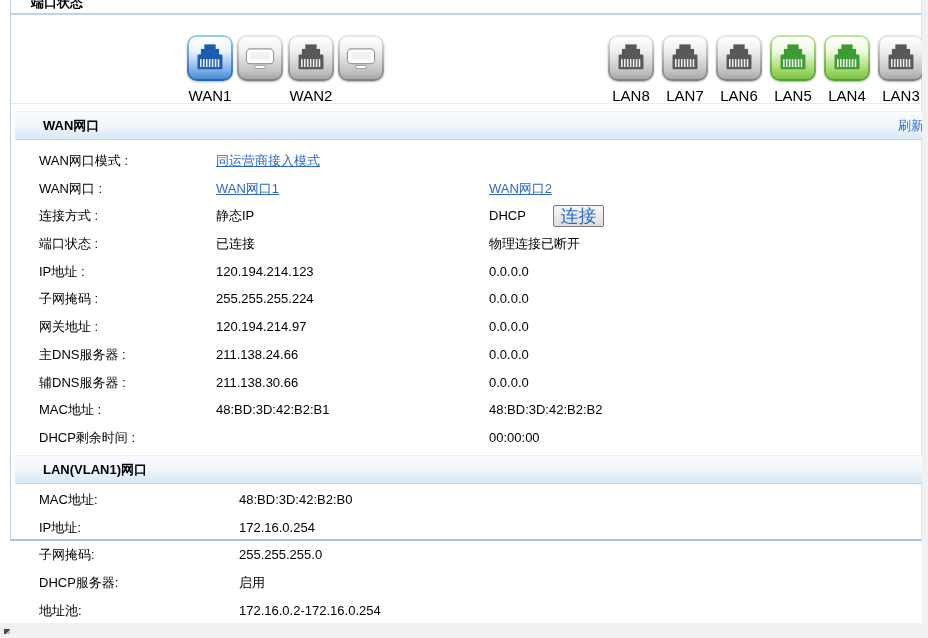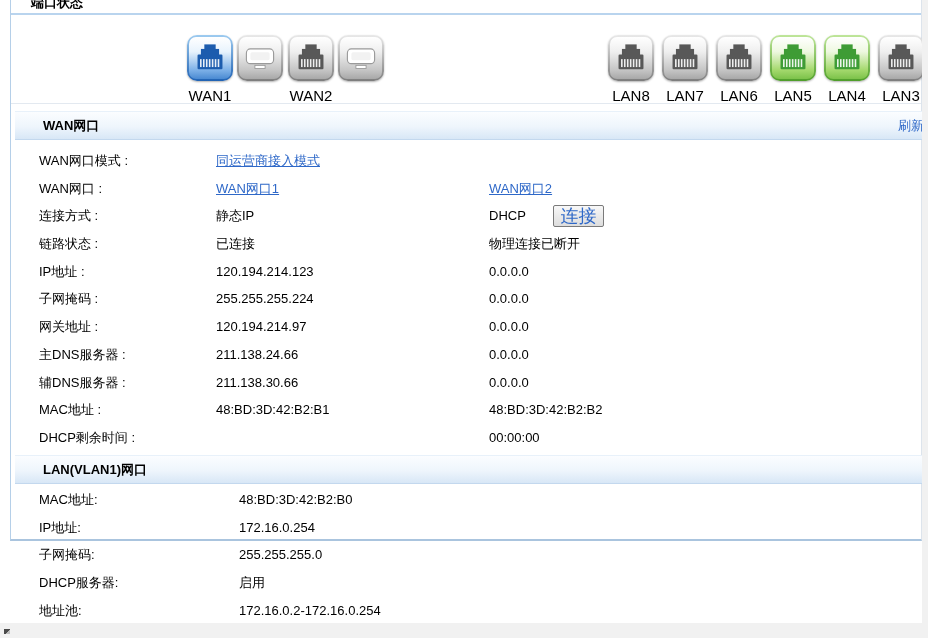--- a/index.html
+++ b/index.html
@@ -219,21 +219,21 @@
       <a class="v1 lnk">WAN网口1</a>
       <a class="v2 lnk">WAN网口2</a>
     </div>
     <div class="row">
       <span class="lbl">连接方式 :</span>
       <span class="v1">静态IP</span>
       <span class="v2">DHCP</span>
       <button class="connect-btn">连接</button>
     </div>
     <div class="row">
-      <span class="lbl">链路状态 :</span>
+      <span class="lbl">端口状态 :</span>
       <span class="v1">已连接</span>
       <span class="v2">物理连接已断开</span>
     </div>
     <div class="row">
       <span class="lbl">IP地址 :</span>
       <span class="v1">120.194.214.123</span>
       <span class="v2">0.0.0.0</span>
     </div>
     <div class="row">
       <span class="lbl">子网掩码 :</span>

